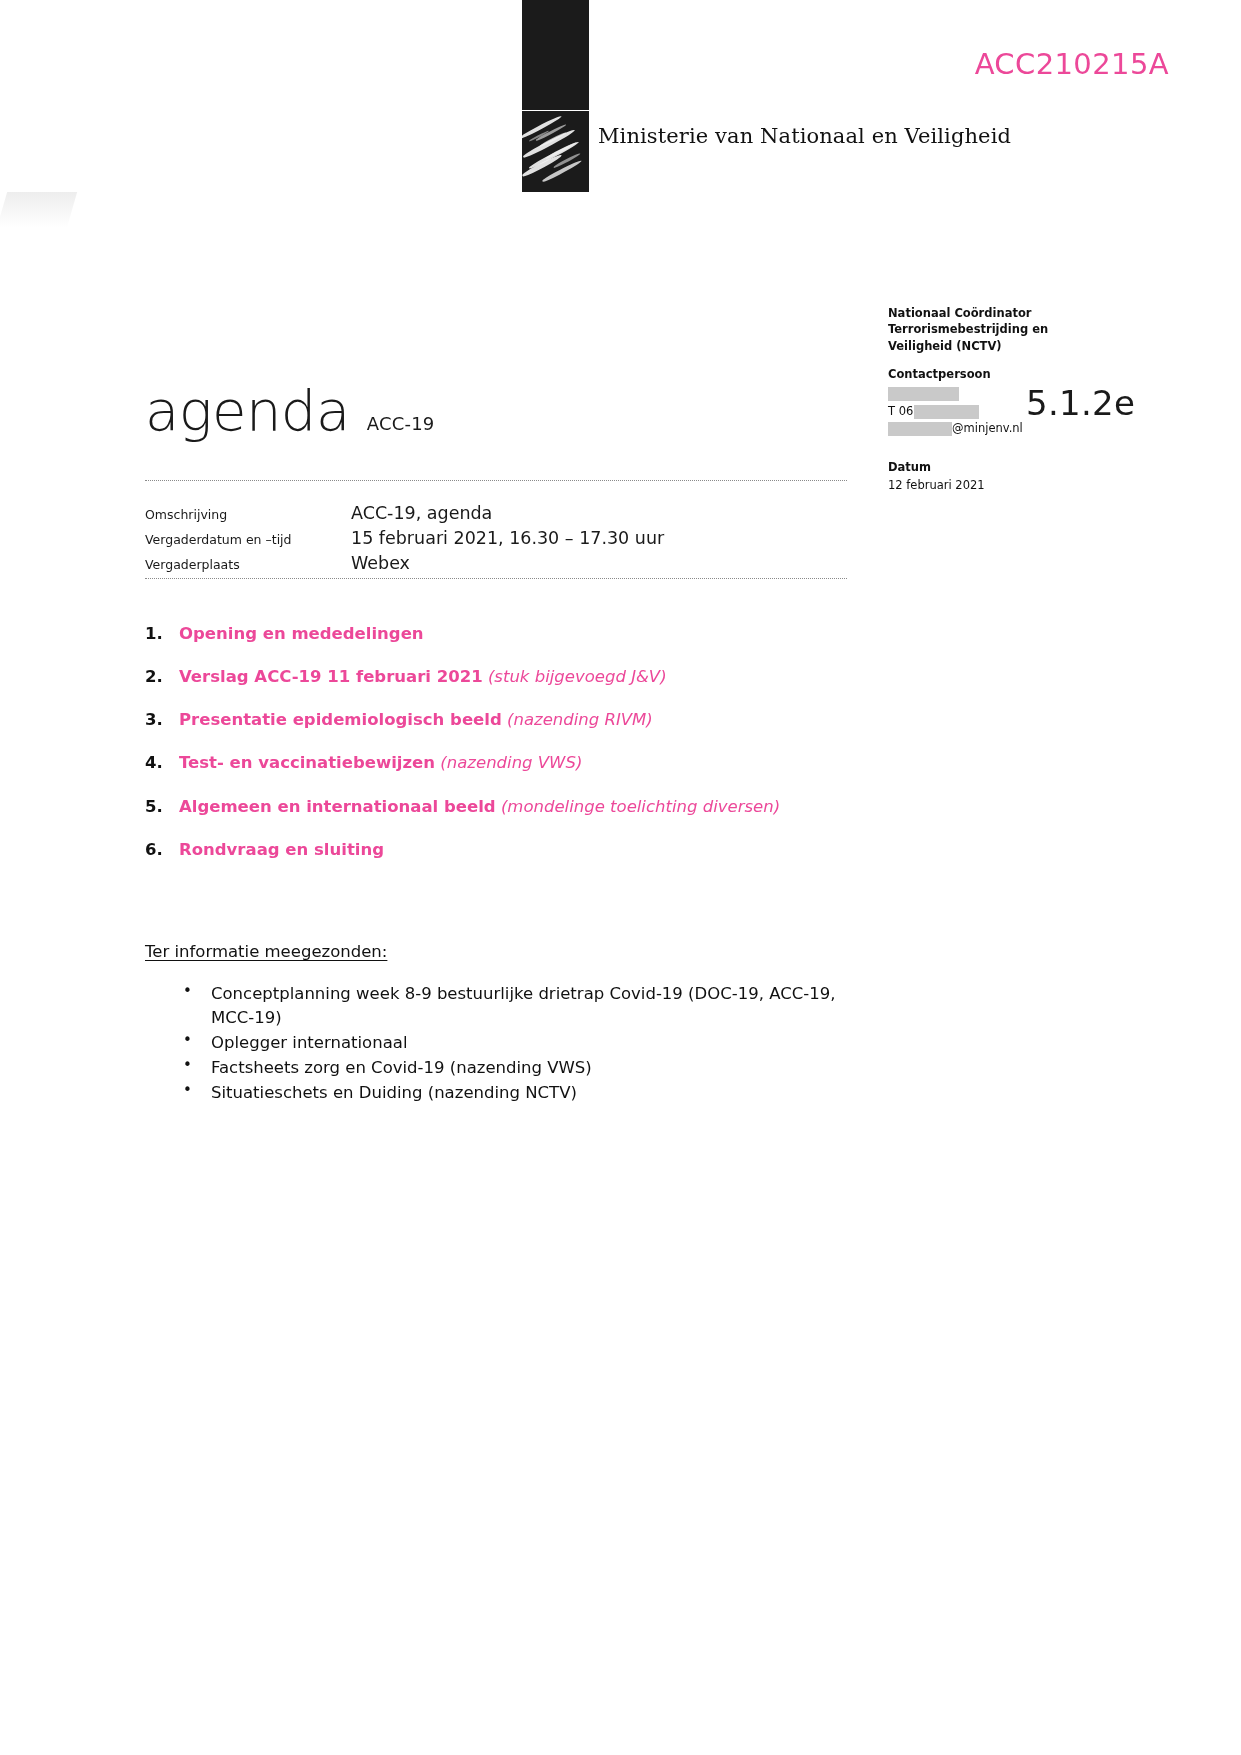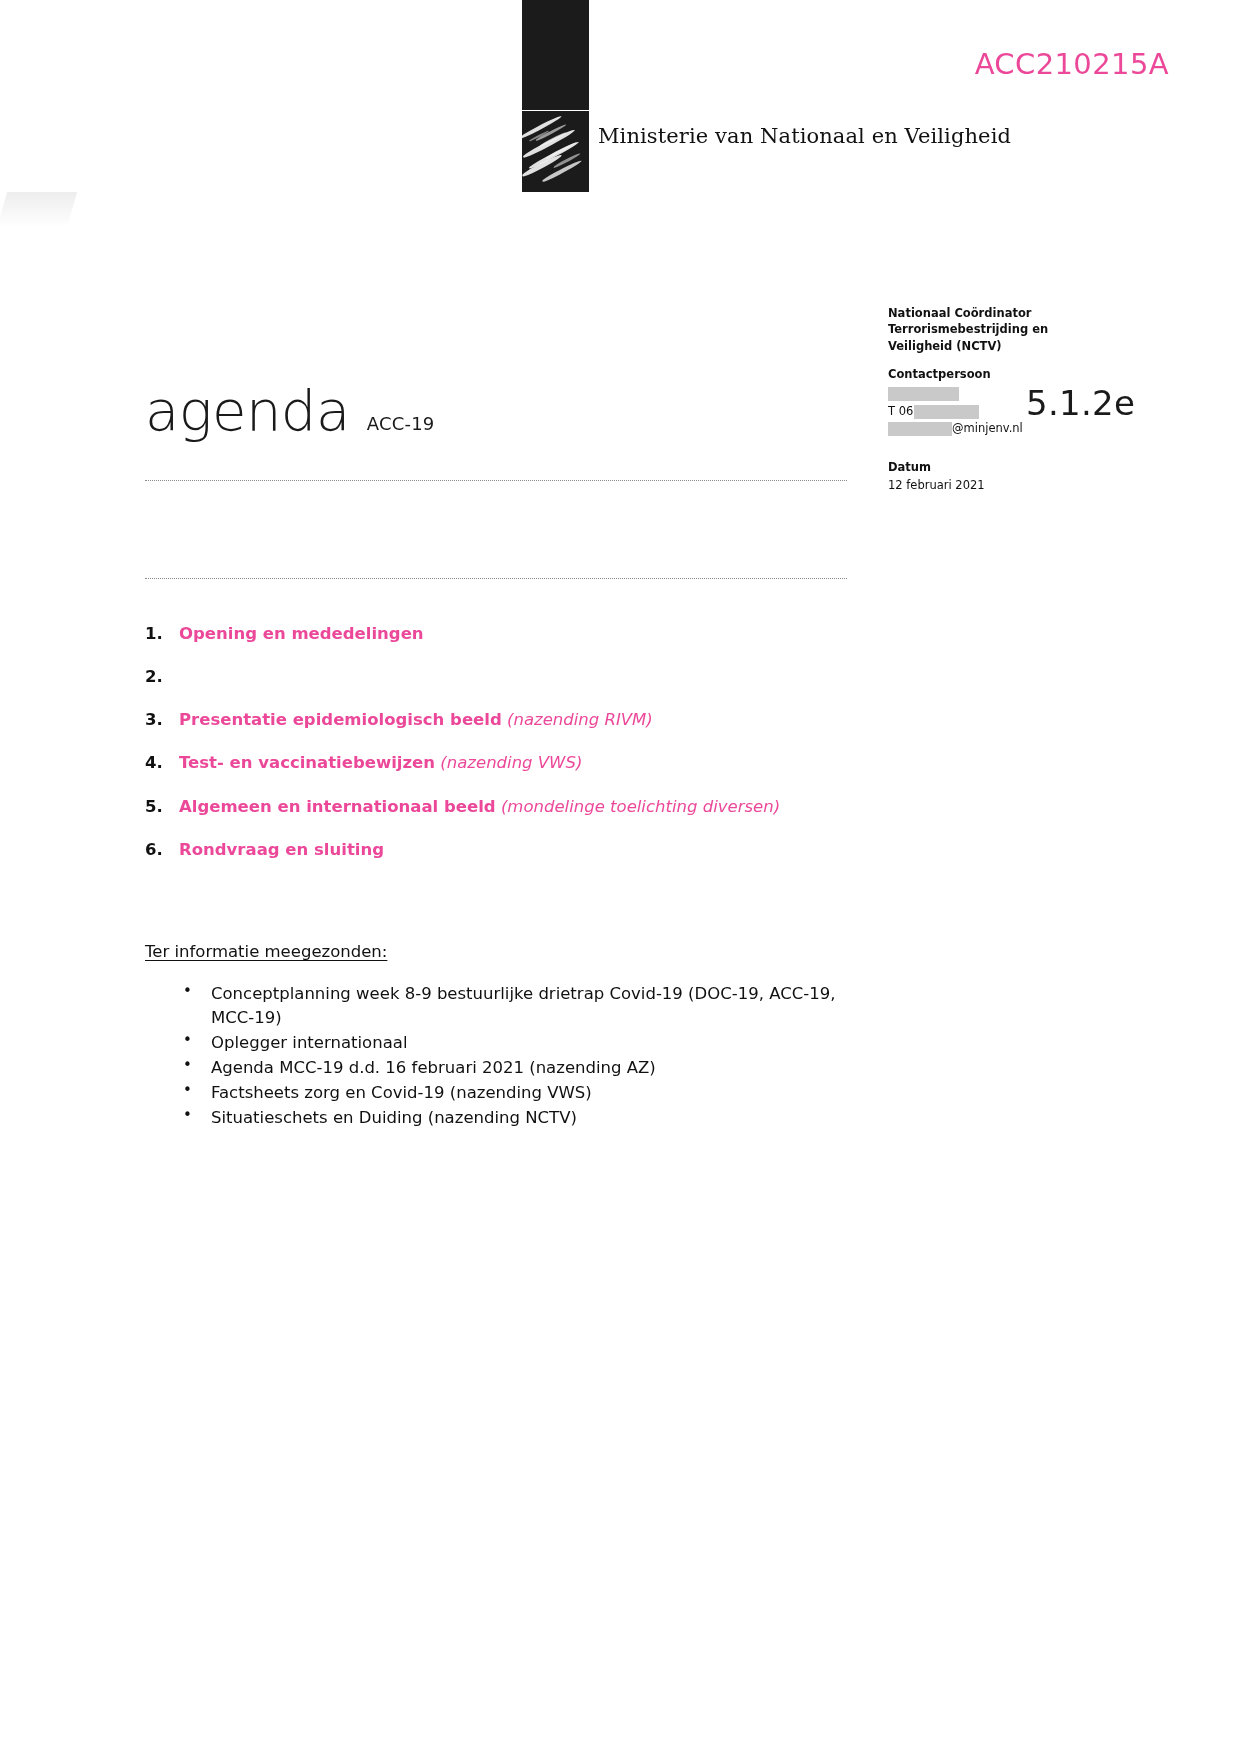--- a/index.html
+++ b/index.html
@@ -319,30 +319,45 @@
 
   <div id="marking-512e">5.1.2e</div>
 
   <div id="title-row">
     <span id="title-main">agenda</span>
     <span id="title-sub">ACC-19</span>
   </div>
 
   <div class="rule" id="rule-top"></div>
 
+  <div id="meta">
+    <div class="row">
+      <div class="k">Omschrijving</div>
+      <div class="v">ACC-19, agenda</div>
+    </div>
+    <div class="row">
+      <div class="k">Vergaderdatum en –tijd</div>
+      <div class="v">15 februari 2021, 16.30 – 17.30 uur</div>
+    </div>
+    <div class="row">
+      <div class="k">Vergaderplaats</div>
+      <div class="v">Webex</div>
+    </div>
+  </div>
 
   <div class="rule" id="rule-bottom"></div>
 
   <div id="agenda-list">
     <div class="item">
       <span class="num">1.</span>
       <span class="txt"><b>Opening en mededelingen</b> <i></i></span>
     </div>
     <div class="item">
       <span class="num">2.</span>
+      <span class="txt"><b>Verslag ACC-19 11 februari 2021</b> <i>(stuk bijgevoegd J&amp;V)</i></span>
     </div>
     <div class="item">
       <span class="num">3.</span>
       <span class="txt"><b>Presentatie epidemiologisch beeld</b> <i>(nazending RIVM)</i></span>
     </div>
     <div class="item">
       <span class="num">4.</span>
       <span class="txt"><b>Test- en vaccinatiebewijzen</b> <i>(nazending VWS)</i></span>
     </div>
     <div class="item">
@@ -353,18 +368,17 @@
       <span class="num">6.</span>
       <span class="txt"><b>Rondvraag en sluiting</b> <i></i></span>
     </div>
   </div>
 
   <div id="info-heading">Ter informatie meegezonden:</div>
 
   <ul id="info-list">
     <li class="wide">Conceptplanning week 8-9 bestuurlijke drietrap Covid-19 (DOC-19, ACC-19, MCC-19)</li>
     <li>Oplegger internationaal</li>
-    <li>Agenda MCC-19 d.d. 16 februari 2021 (nazending AZ)</li>
     <li>Factsheets zorg en Covid-19 (nazending VWS)</li>
     <li>Situatieschets en Duiding (nazending NCTV)</li>
   </ul>
 
 </div>
 
 </body></html>

